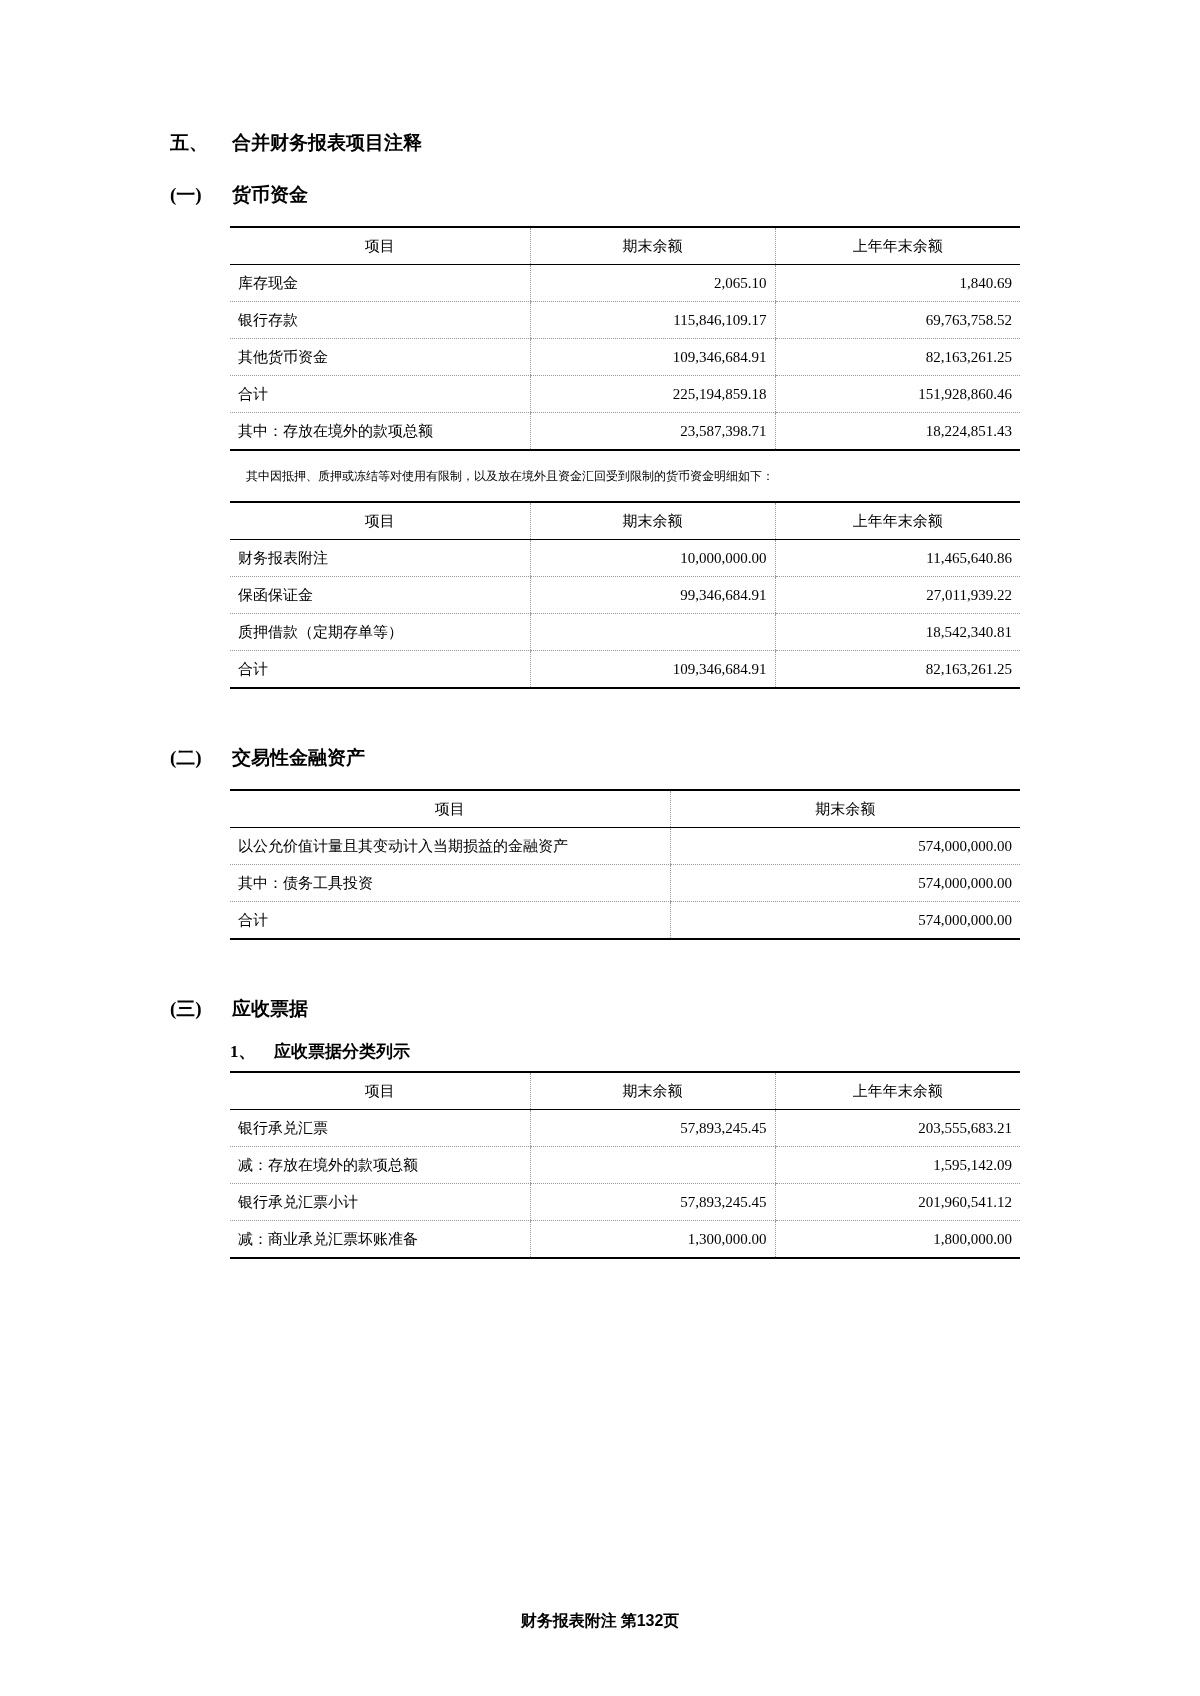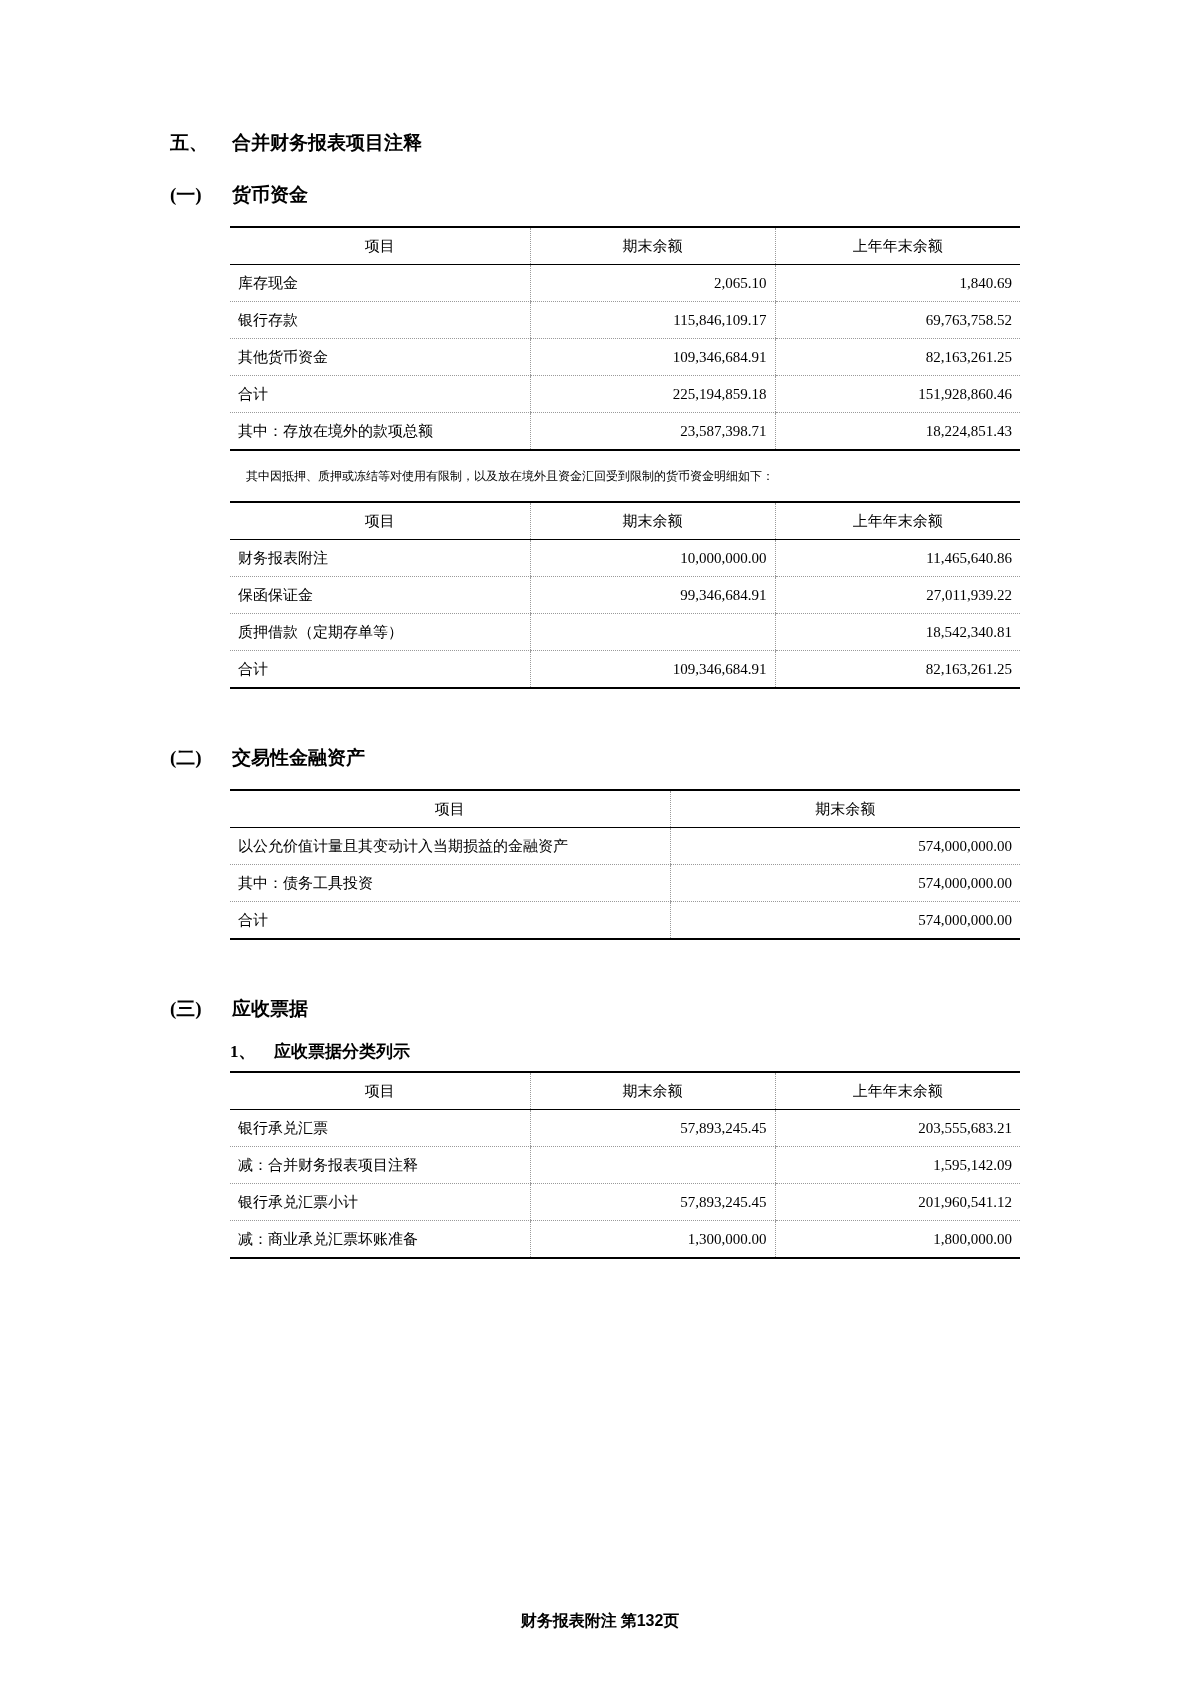--- a/index.html
+++ b/index.html
@@ -262,21 +262,21 @@
           <td class="c">项目</td>
           <td class="c vline">期末余额</td>
           <td class="c vline">上年年末余额</td>
         </tr>
         <tr>
           <td class="l2">银行承兑汇票</td>
           <td class="r vline">57,893,245.45</td>
           <td class="r vline">203,555,683.21</td>
         </tr>
         <tr>
-          <td class="l2">减：合并财务报表项目注释</td>
+          <td class="l2">减：存放在境外的款项总额</td>
           <td class="r vline"></td>
           <td class="r vline">1,595,142.09</td>
         </tr>
         <tr>
           <td class="l2">银行承兑汇票小计</td>
           <td class="r vline">57,893,245.45</td>
           <td class="r vline">201,960,541.12</td>
         </tr>
         <tr class="lastrow">
           <td class="l2">减：商业承兑汇票坏账准备</td>

